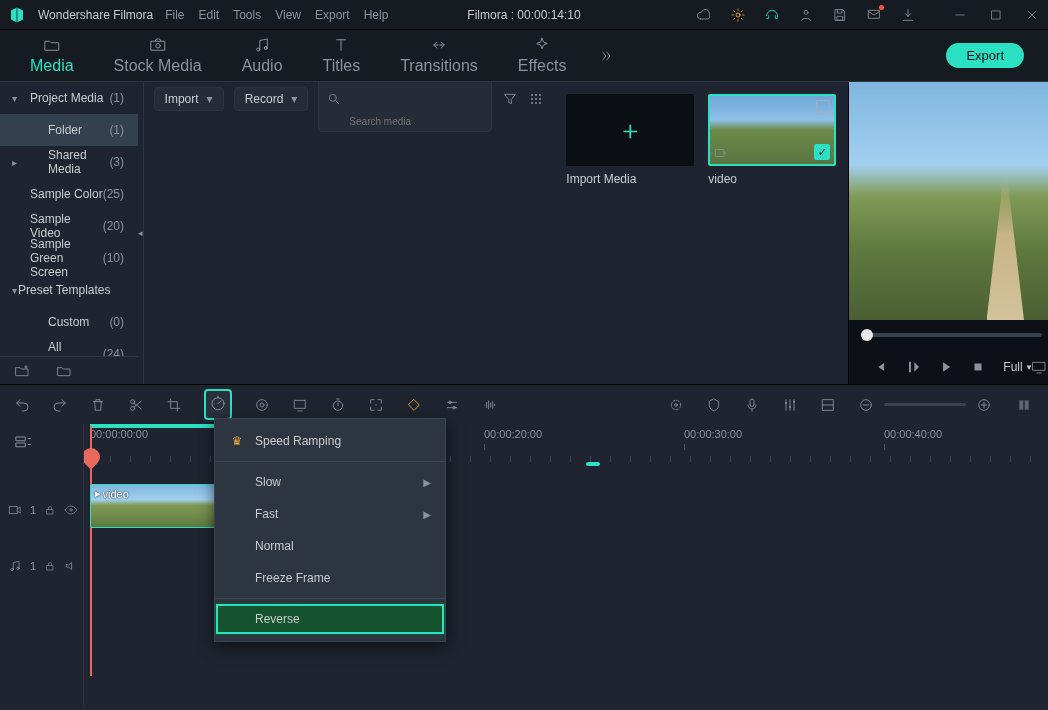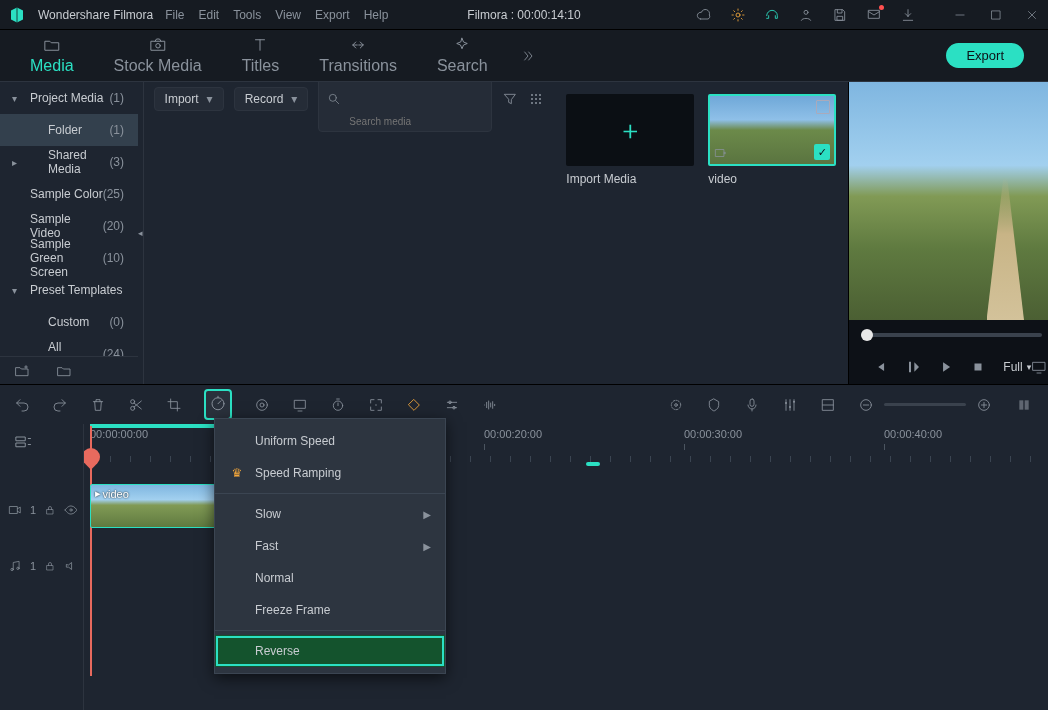--- a/index.html
+++ b/index.html
@@ -222,40 +222,50 @@
           <rect x="3" y="7" width="18" height="12" class="stk"></rect>
           <circle cx="12" cy="13" r="3" class="stk"></circle>
           <path class="stk" d="M8 7l2-3h4l2 3"></path>
         </svg>
       </span>
     <span>Stock Media</span>
   </div>
   <div class="mod-tab">
     <span class="icon">
         <svg width="20" height="18" viewBox="0 0 24 24">
+          <path class="stk" d="M9 18V6l10-2v12"></path>
+          <circle cx="7" cy="18" r="2" class="stk"></circle>
+          <circle cx="17" cy="16" r="2" class="stk"></circle>
+        </svg>
+      </span>
+    <span>Audio</span>
+  </div>
+  <div class="mod-tab">
+    <span class="icon">
+        <svg width="20" height="18" viewBox="0 0 24 24">
           <path class="stk" d="M6 5h12M12 5v14"></path>
         </svg>
       </span>
     <span>Titles</span>
   </div>
   <div class="mod-tab">
     <span class="icon">
         <svg width="20" height="18" viewBox="0 0 24 24">
           <path class="stk" d="M5 12h6m2 0h6M9 8l-4 4 4 4M15 8l4 4-4 4"></path>
         </svg>
       </span>
     <span>Transitions</span>
   </div>
   <div class="mod-tab">
     <span class="icon">
         <svg width="20" height="18" viewBox="0 0 24 24">
           <path class="stk" d="M12 3l2 5 5 2-5 2-2 5-2-5-5-2 5-2Z"></path>
         </svg>
       </span>
-    <span>Search</span>
+    <span>Effects</span>
   </div>
   <span class="icon more-arrow">
       <svg width="20" height="16" viewBox="0 0 24 24">
         <path class="stk" d="M7 6l5 6-5 6M13 6l5 6-5 6"></path>
       </svg>
     </span>
   <button class="export-btn">Export</button>
 </div>
 
 <div class="main">
@@ -283,21 +293,21 @@
       <div class="lib-row">
         <span>Sample Video</span>
         <span class="count">(20)</span>
       </div>
       <div class="lib-row">
         <span>Sample Green Screen</span>
         <span class="count">(10)</span>
       </div>
       <div class="lib-row head">
         <span class="caret">▾</span>
-        <span style="margin-left:16px">Preset Templates</span>
+        <span style="margin-left:4px">Preset Templates</span>
         <span class="count"></span>
       </div>
       <div class="lib-row indent">
         <span>Custom</span>
         <span class="count">(0)</span>
       </div>
       <div class="lib-row indent">
         <span>All Templates</span>
         <span class="count">(24)</span>
       </div>
@@ -572,24 +582,20 @@
   </div>
   <span class="icon">
       <svg width="20" height="16" viewBox="0 0 24 24">
         <rect x="5" y="5" width="6" height="14" fill="currentColor" opacity="0.6"></rect>
         <rect x="13" y="5" width="6" height="14" fill="currentColor" opacity="0.6"></rect>
       </svg>
     </span>
 </div>
 
 <div class="ctx-menu">
-  <div class="ctx-row">
-    <span class="ctx-ic"></span>
-      <span>Uniform Speed</span>
-  </div>
   <div class="ctx-row">
     <span class="ctx-ic crown">♛</span>
       <span>Speed Ramping</span>
   </div>
   <div class="ctx-hr"></div>
   <div class="ctx-row">
     <span class="ctx-ic"></span>
       <span>Slow</span>
       <span class="sub">▶</span>
   </div>

